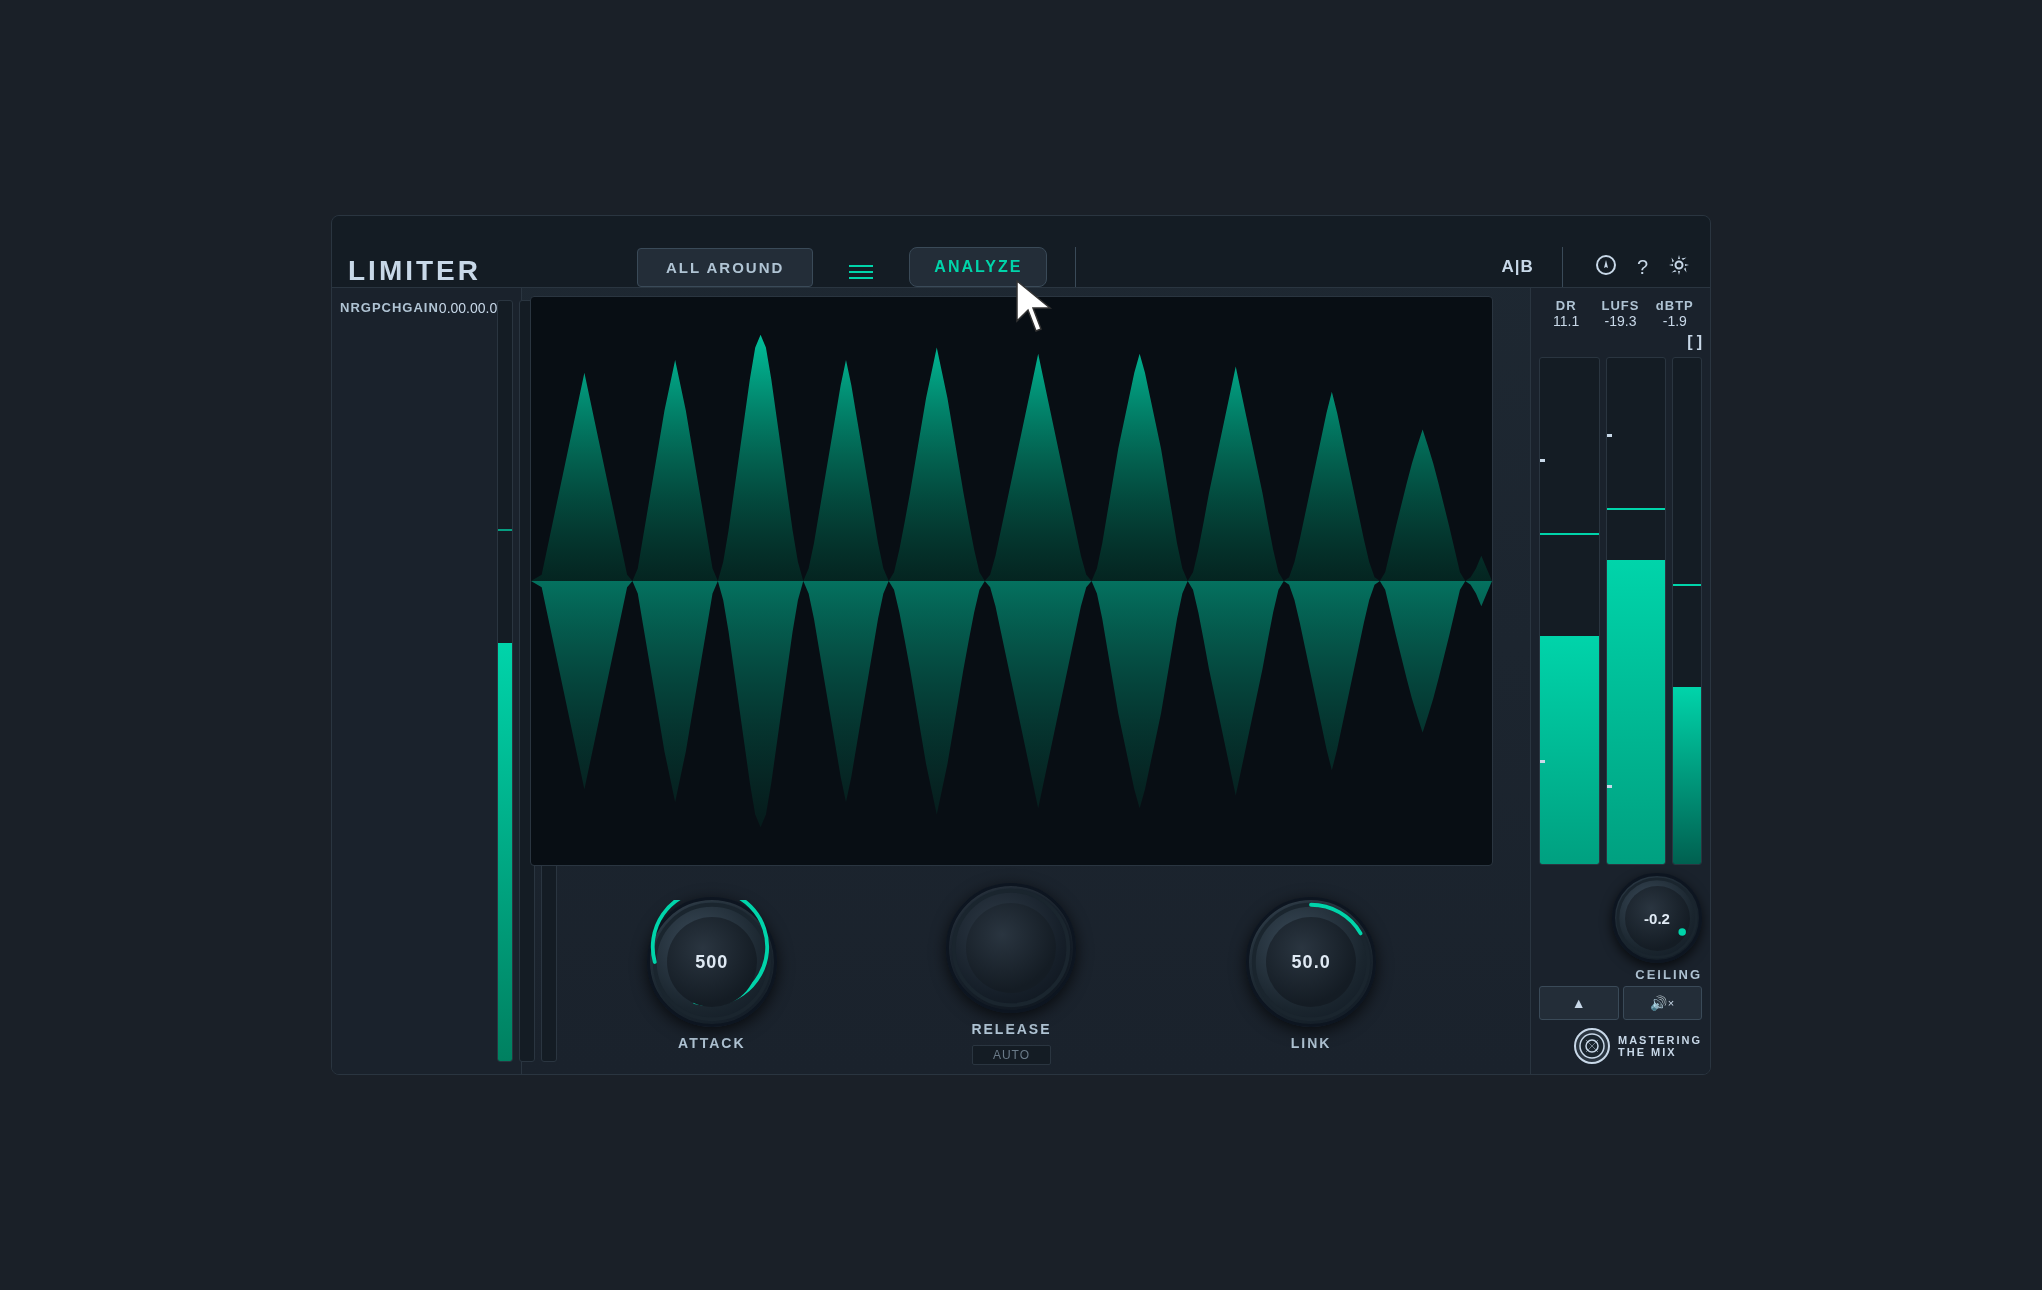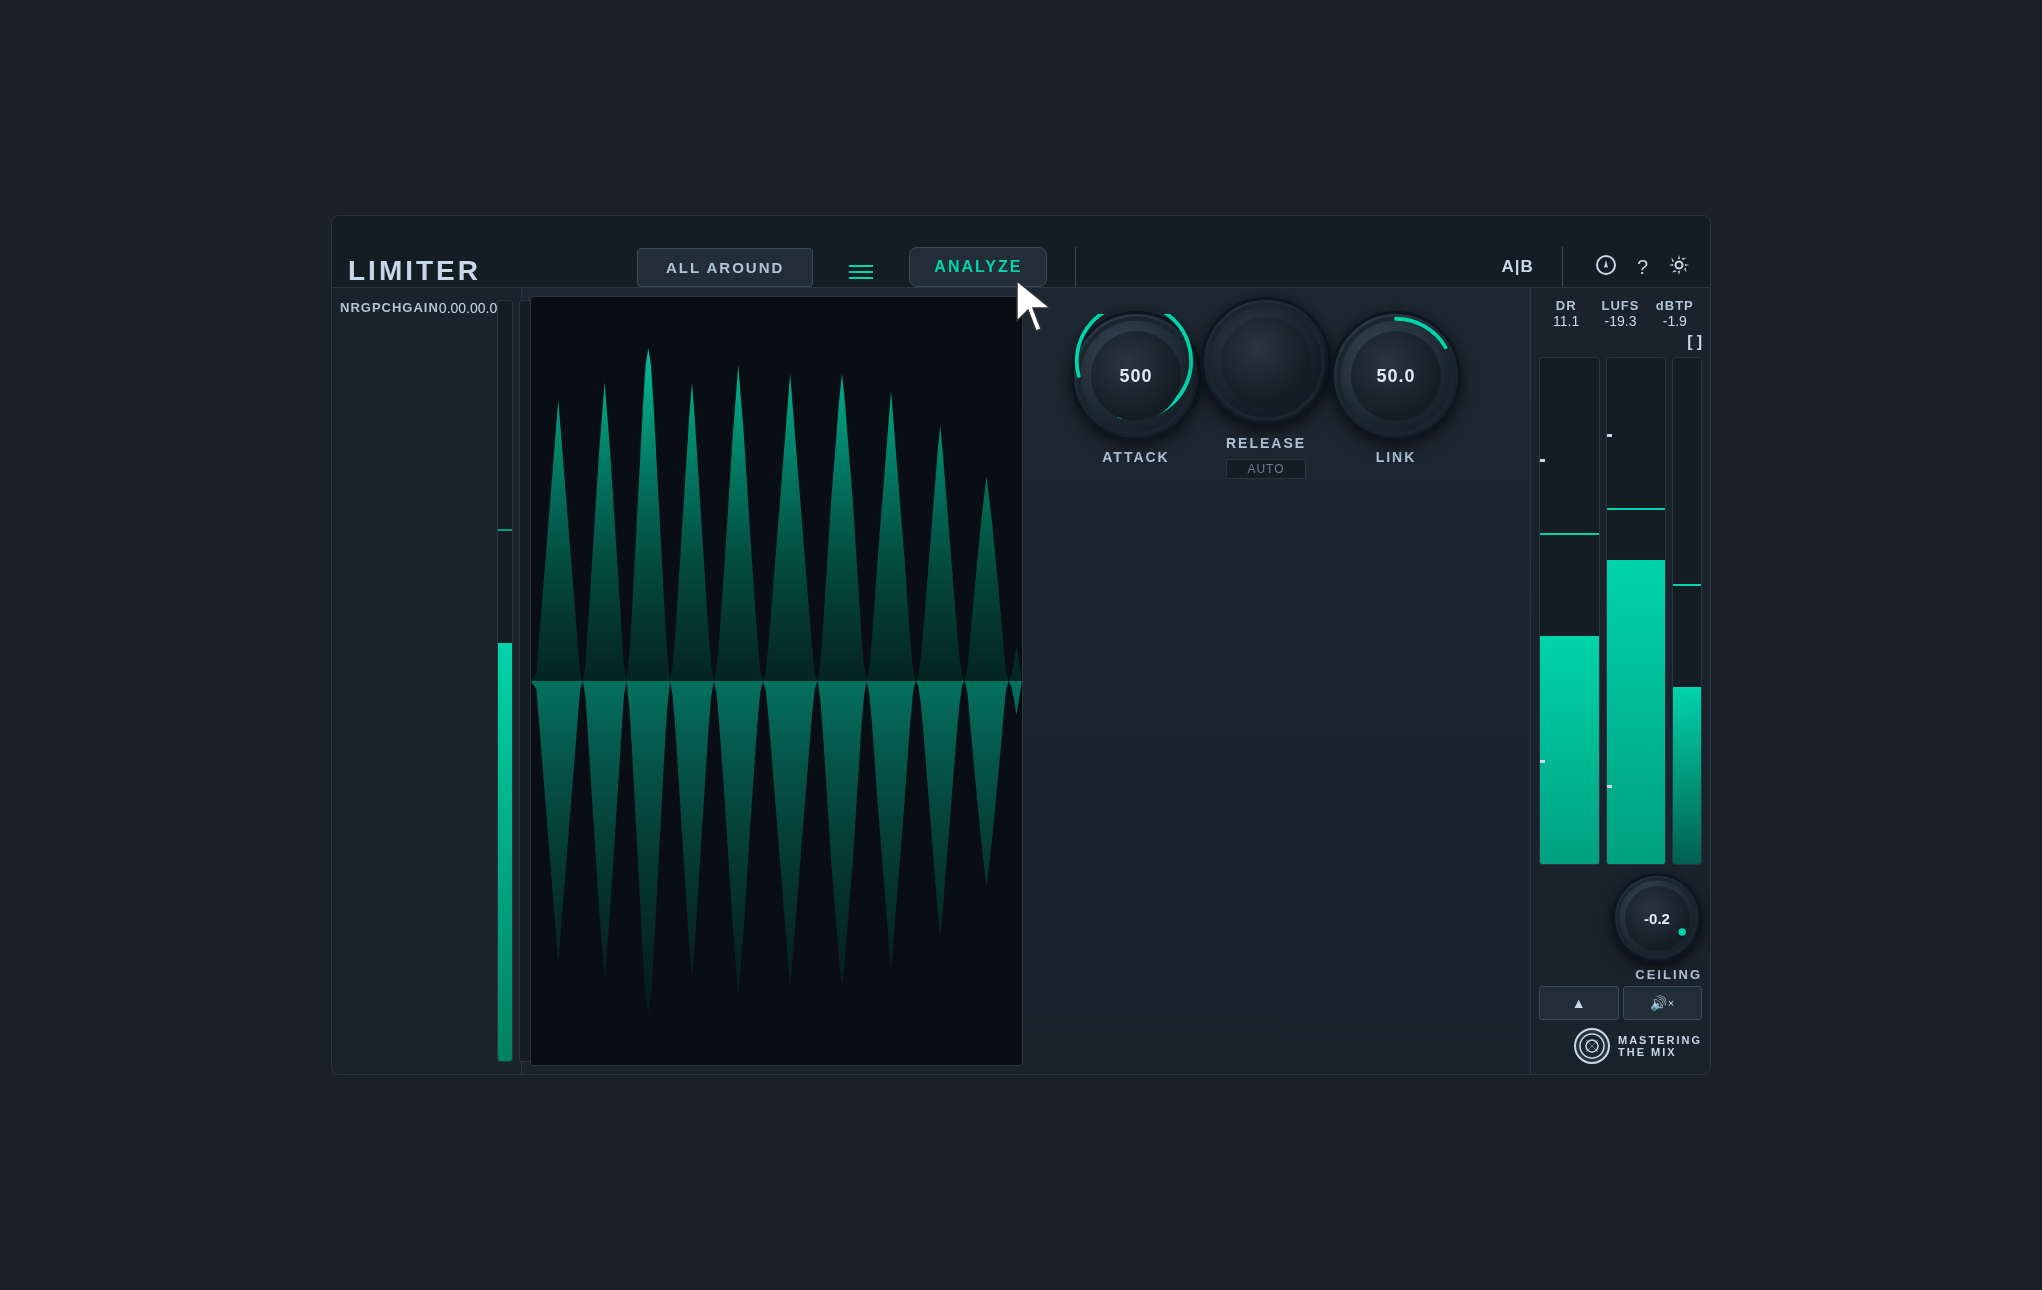--- a/index.html
+++ b/index.html
@@ -217,21 +217,21 @@
       left: 2px;
       right: 2px;
       height: 12px;
       background: #4a5a68;
       border-radius: 2px;
     }
     
     .center-panel {
       flex: 1;
       display: flex;
-      flex-direction: row;
+      flex-direction: column;
       overflow: hidden;
     }
     .waveform-area {
       flex: 1;
       background: #080e14;
       position: relative;
       overflow: hidden;
       margin: 8px;
       border-radius: 4px;
       border: 1px solid #2a3540;

